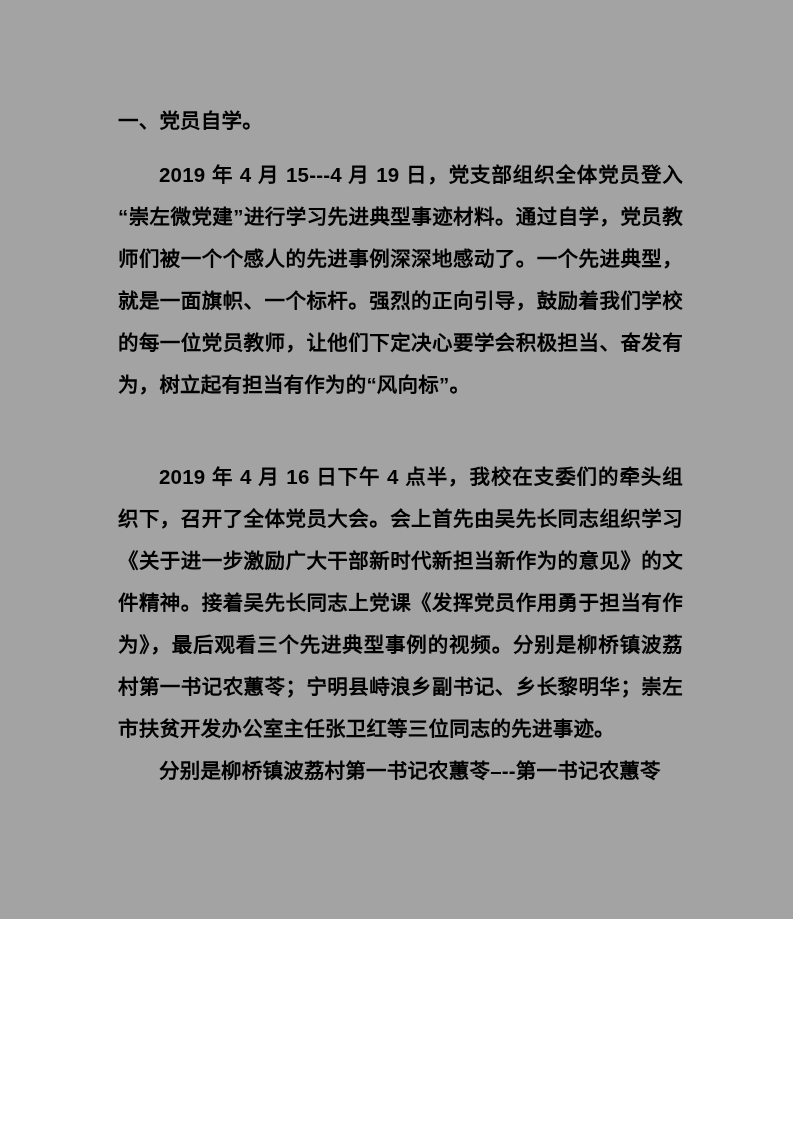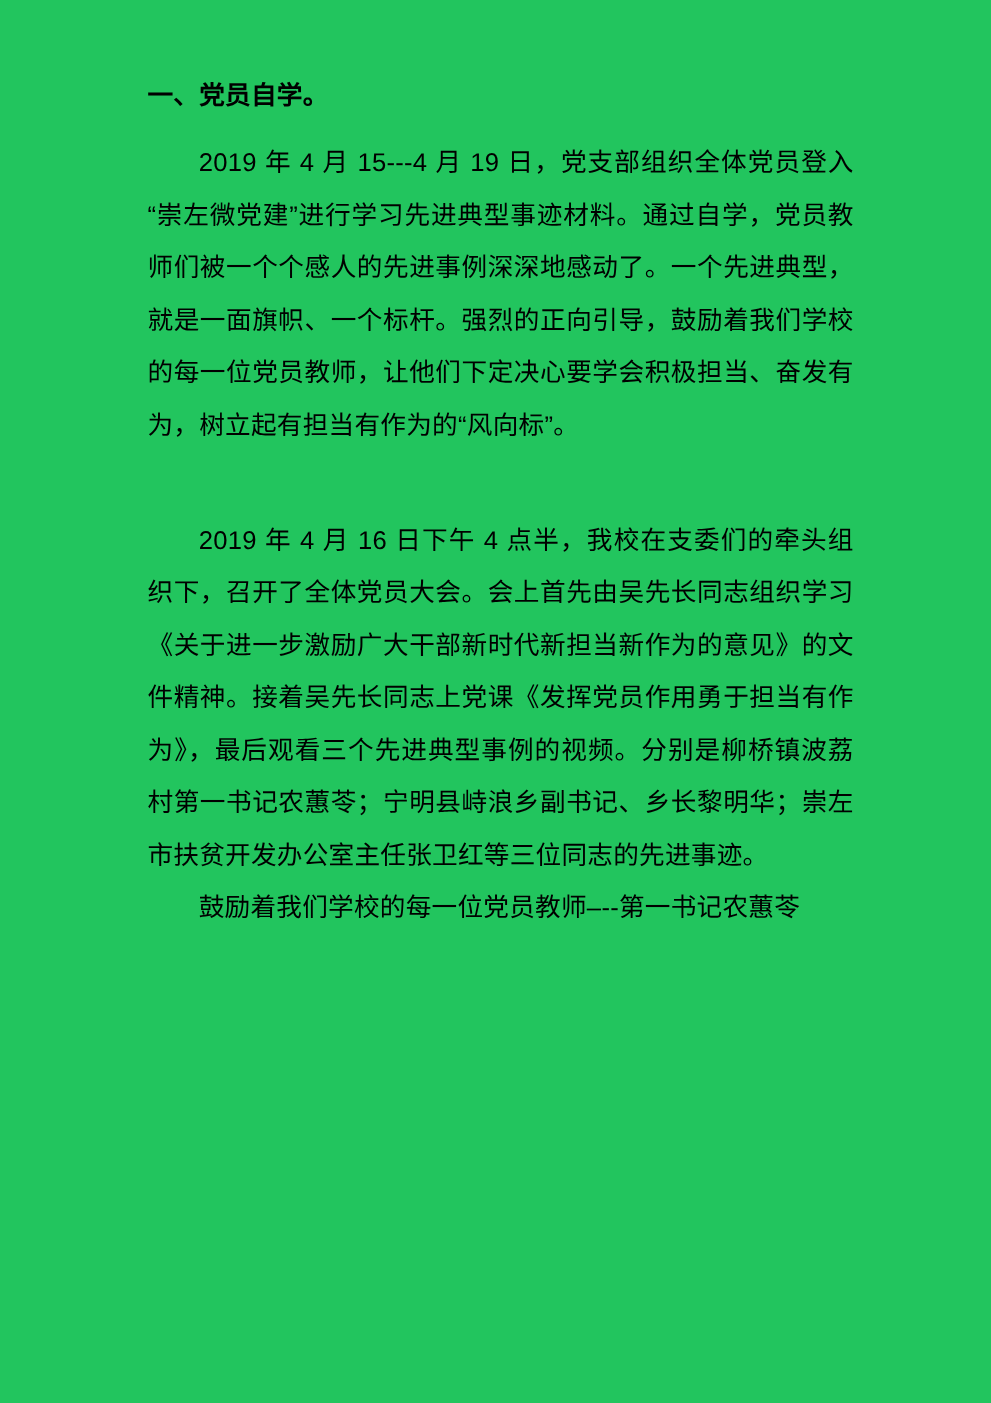--- a/index.html
+++ b/index.html
@@ -10,59 +10,59 @@
   body {
     width: 793px;
     height: 1122px;
     font-family: "Liberation Sans", "DejaVu Sans", sans-serif;
     color: #000000;
     overflow: hidden;
   }
   .page {
     position: relative;
     width: 793px;
-    height: 1122px;
-    background: #22c55e;
+    height: 919px;
+    background: #a3a3a3;
     box-sizing: border-box;
-    padding: 56px 110px 40px 118px;
+    padding: 100px 110px 40px 118px;
   }
   .doc-body {
     font-size: 20.5px;
     line-height: 42px;
     letter-spacing: 0.2px;
     text-align: justify;
     text-justify: inter-ideograph;
   }
   .heading {
     margin: 0 0 2px 0;
     font-size: 20.5px;
     line-height: 42px;
     font-weight: 700;
   }
   .para {
     margin: 0;
     text-indent: 2em;
     font-size: 20.5px;
     line-height: 42px;
-    font-weight: 400;
+    font-weight: 700;
   }
   .spacer-sm { height: 10px; }
   .spacer-lg { height: 44px; }
   .spacer-md { height: 6px; }
 </style>
 </head>
 <body>
 
 <div class="page">
   <div class="doc-body">
 
     <h1 class="heading">一、党员自学。</h1>
     <div class="spacer-sm"></div>
     <p class="para">2019 年 4 月 15---4 月 19 日，党支部组织全体党员登入“崇左微党建”进行学习先进典型事迹材料。通过自学，党员教师们被一个个感人的先进事例深深地感动了。一个先进典型，就是一面旗帜、一个标杆。强烈的正向引导，鼓励着我们学校的每一位党员教师，让他们下定决心要学会积极担当、奋发有为，树立起有担当有作为的“风向标”。</p>
 
     <div class="spacer-lg"></div>
 
     <div class="spacer-md"></div>
     <p class="para">2019 年 4 月 16 日下午 4 点半，我校在支委们的牵头组织下，召开了全体党员大会。会上首先由吴先长同志组织学习《关于进一步激励广大干部新时代新担当新作为的意见》的文件精神。接着吴先长同志上党课《发挥党员作用勇于担当有作为》，最后观看三个先进典型事例的视频。分别是柳桥镇波荔村第一书记农蕙苓；宁明县峙浪乡副书记、乡长黎明华；崇左市扶贫开发办公室主任张卫红等三位同志的先进事迹。</p>
-    <p class="para">鼓励着我们学校的每一位党员教师–--第一书记农蕙苓</p>
+    <p class="para">分别是柳桥镇波荔村第一书记农蕙苓–--第一书记农蕙苓</p>
 
   </div>
 </div>
 
 </body></html>

